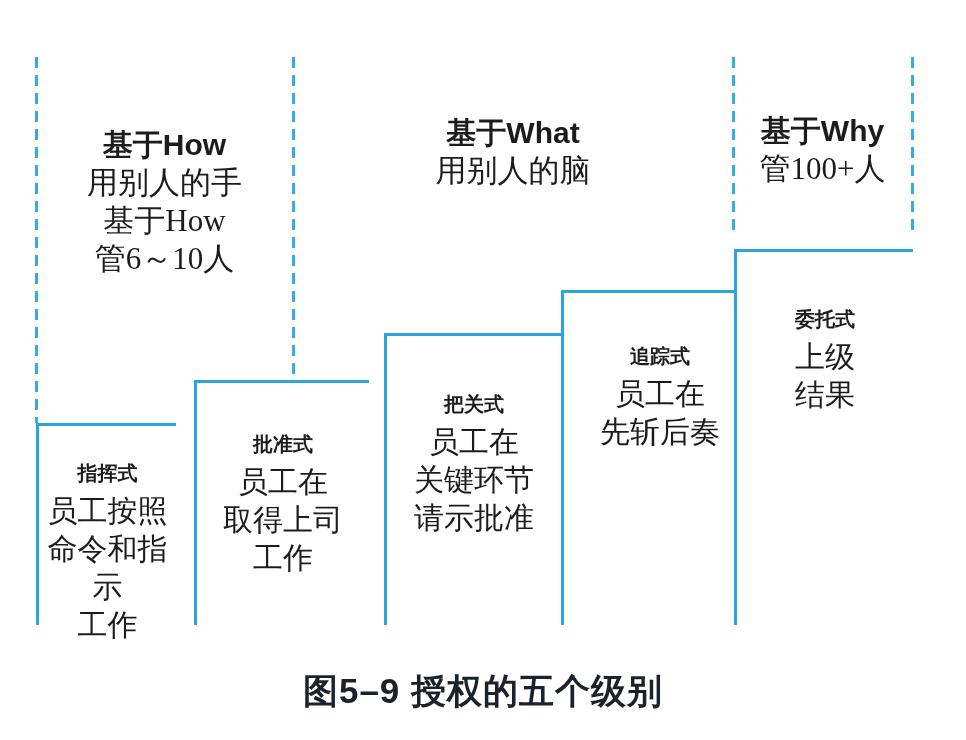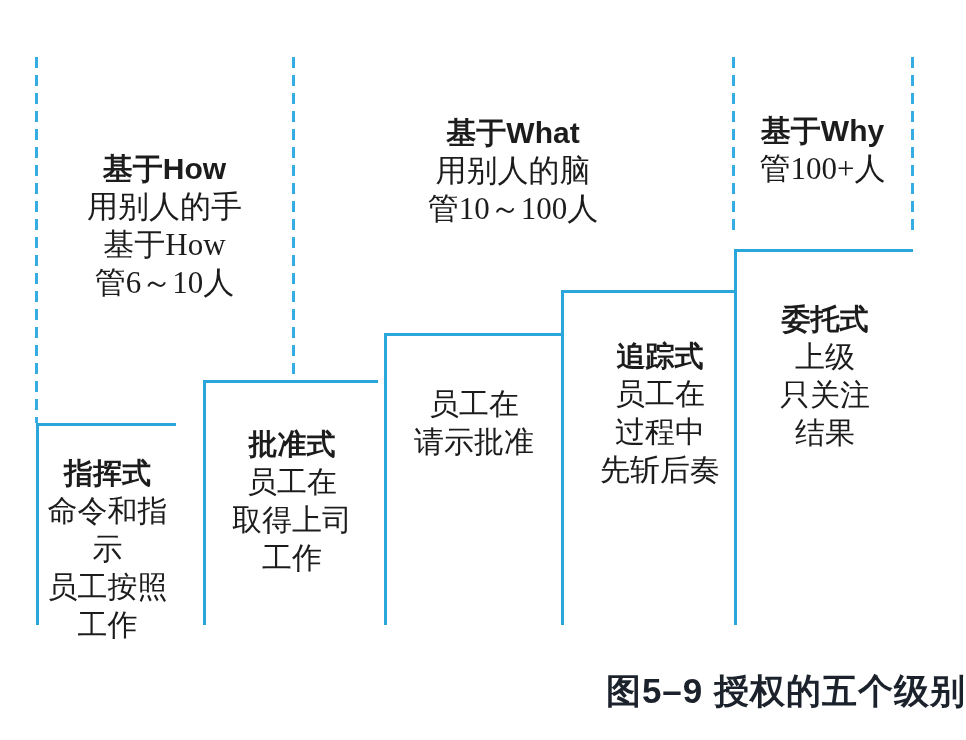--- a/index.html
+++ b/index.html
@@ -37,53 +37,53 @@
     position: absolute;
     text-align: center;
     line-height: 38px;
     font-size: 31px;
   }
   .zone .zone-title {
     font-family: "Liberation Sans", "DejaVu Sans", sans-serif;
     font-weight: 700;
     font-size: 30px;
   }
-  .zone.z1 { left: 36px;  top: 126px; width: 257px; margin-top: 24px; }
+  .zone.z1 { left: 36px;  top: 126px; width: 257px; }
   .zone.z2 { left: 293px; top: 114px; width: 440px; }
   .zone.z3 { left: 733px; top: 112px; width: 179px; }
 
   
   .box {
     position: absolute;
     box-sizing: border-box;
     border-left: 3px solid #2ba6da;
     border-top: 3px solid #2ba6da;
     background: #ffffff;
     text-align: center;
     line-height: 38px;
     font-size: 30px;
   }
   .box .box-title {
     font-family: "Liberation Sans", "DejaVu Sans", sans-serif;
     font-weight: 700;
-    font-size: 29px;
+    font-size: 20px;
   }
   .box.b1 { left: 36px;  top: 423px; width: 140px; height: 202px; padding-top: 28px; }
-  .box.b2 { left: 203px; top: 380px; width: 175px; height: 245px; padding-top: 42px; }
+  .box.b2 { left: 194px; top: 380px; width: 175px; height: 245px; padding-top: 42px; }
   .box.b3 { left: 384px; top: 333px; width: 177px; height: 292px; padding-top: 49px; }
   .box.b4 { left: 561px; top: 290px; width: 195px; height: 335px; padding-top: 44px; }
   .box.b5 { left: 734px; top: 249px; width: 179px; height: 376px; padding-top: 48px; }
 
   
   .caption {
     position: absolute;
     left: 0;
     top: 668px;
     width: 966px;
-    text-align: right;
+    text-align: center;
     font-family: "Liberation Sans", "DejaVu Sans", sans-serif;
     font-weight: 700;
     font-size: 35px;
     color: #1c222b;
     letter-spacing: 1px;
   }
 </style>
 </head>
 <body>
 
@@ -97,56 +97,55 @@
   <div class="zone z1">
     <div class="zone-title">基于How</div>
     <div class="zone-line">用别人的手</div>
     <div class="zone-line">基于How</div>
     <div class="zone-line">管6～10人</div>
   </div>
 
   <div class="zone z2">
     <div class="zone-title">基于What</div>
     <div class="zone-line">用别人的脑</div>
-    <div class="zone-line">管10～100人</div>
   </div>
 
   <div class="zone z3">
     <div class="zone-title">基于Why</div>
     <div class="zone-line">管100+人</div>
   </div>
 
   <div class="box b1">
     <div class="box-title">指挥式</div>
+    <div class="box-line">员工按照</div>
     <div class="box-line">命令和指示</div>
-    <div class="box-line">员工按照</div>
     <div class="box-line">工作</div>
   </div>
 
   <div class="box b2">
     <div class="box-title">批准式</div>
     <div class="box-line">员工在</div>
     <div class="box-line">取得上司</div>
     <div class="box-line">工作</div>
   </div>
 
   <div class="box b3">
+    <div class="box-title">把关式</div>
     <div class="box-line">员工在</div>
+    <div class="box-line">关键环节</div>
     <div class="box-line">请示批准</div>
   </div>
 
   <div class="box b4">
     <div class="box-title">追踪式</div>
     <div class="box-line">员工在</div>
-    <div class="box-line">过程中</div>
     <div class="box-line">先斩后奏</div>
   </div>
 
   <div class="box b5">
     <div class="box-title">委托式</div>
     <div class="box-line">上级</div>
-    <div class="box-line">只关注</div>
     <div class="box-line">结果</div>
   </div>
 
   <div class="caption">图5–9 授权的五个级别</div>
 
 </div>
 
 </body></html>

